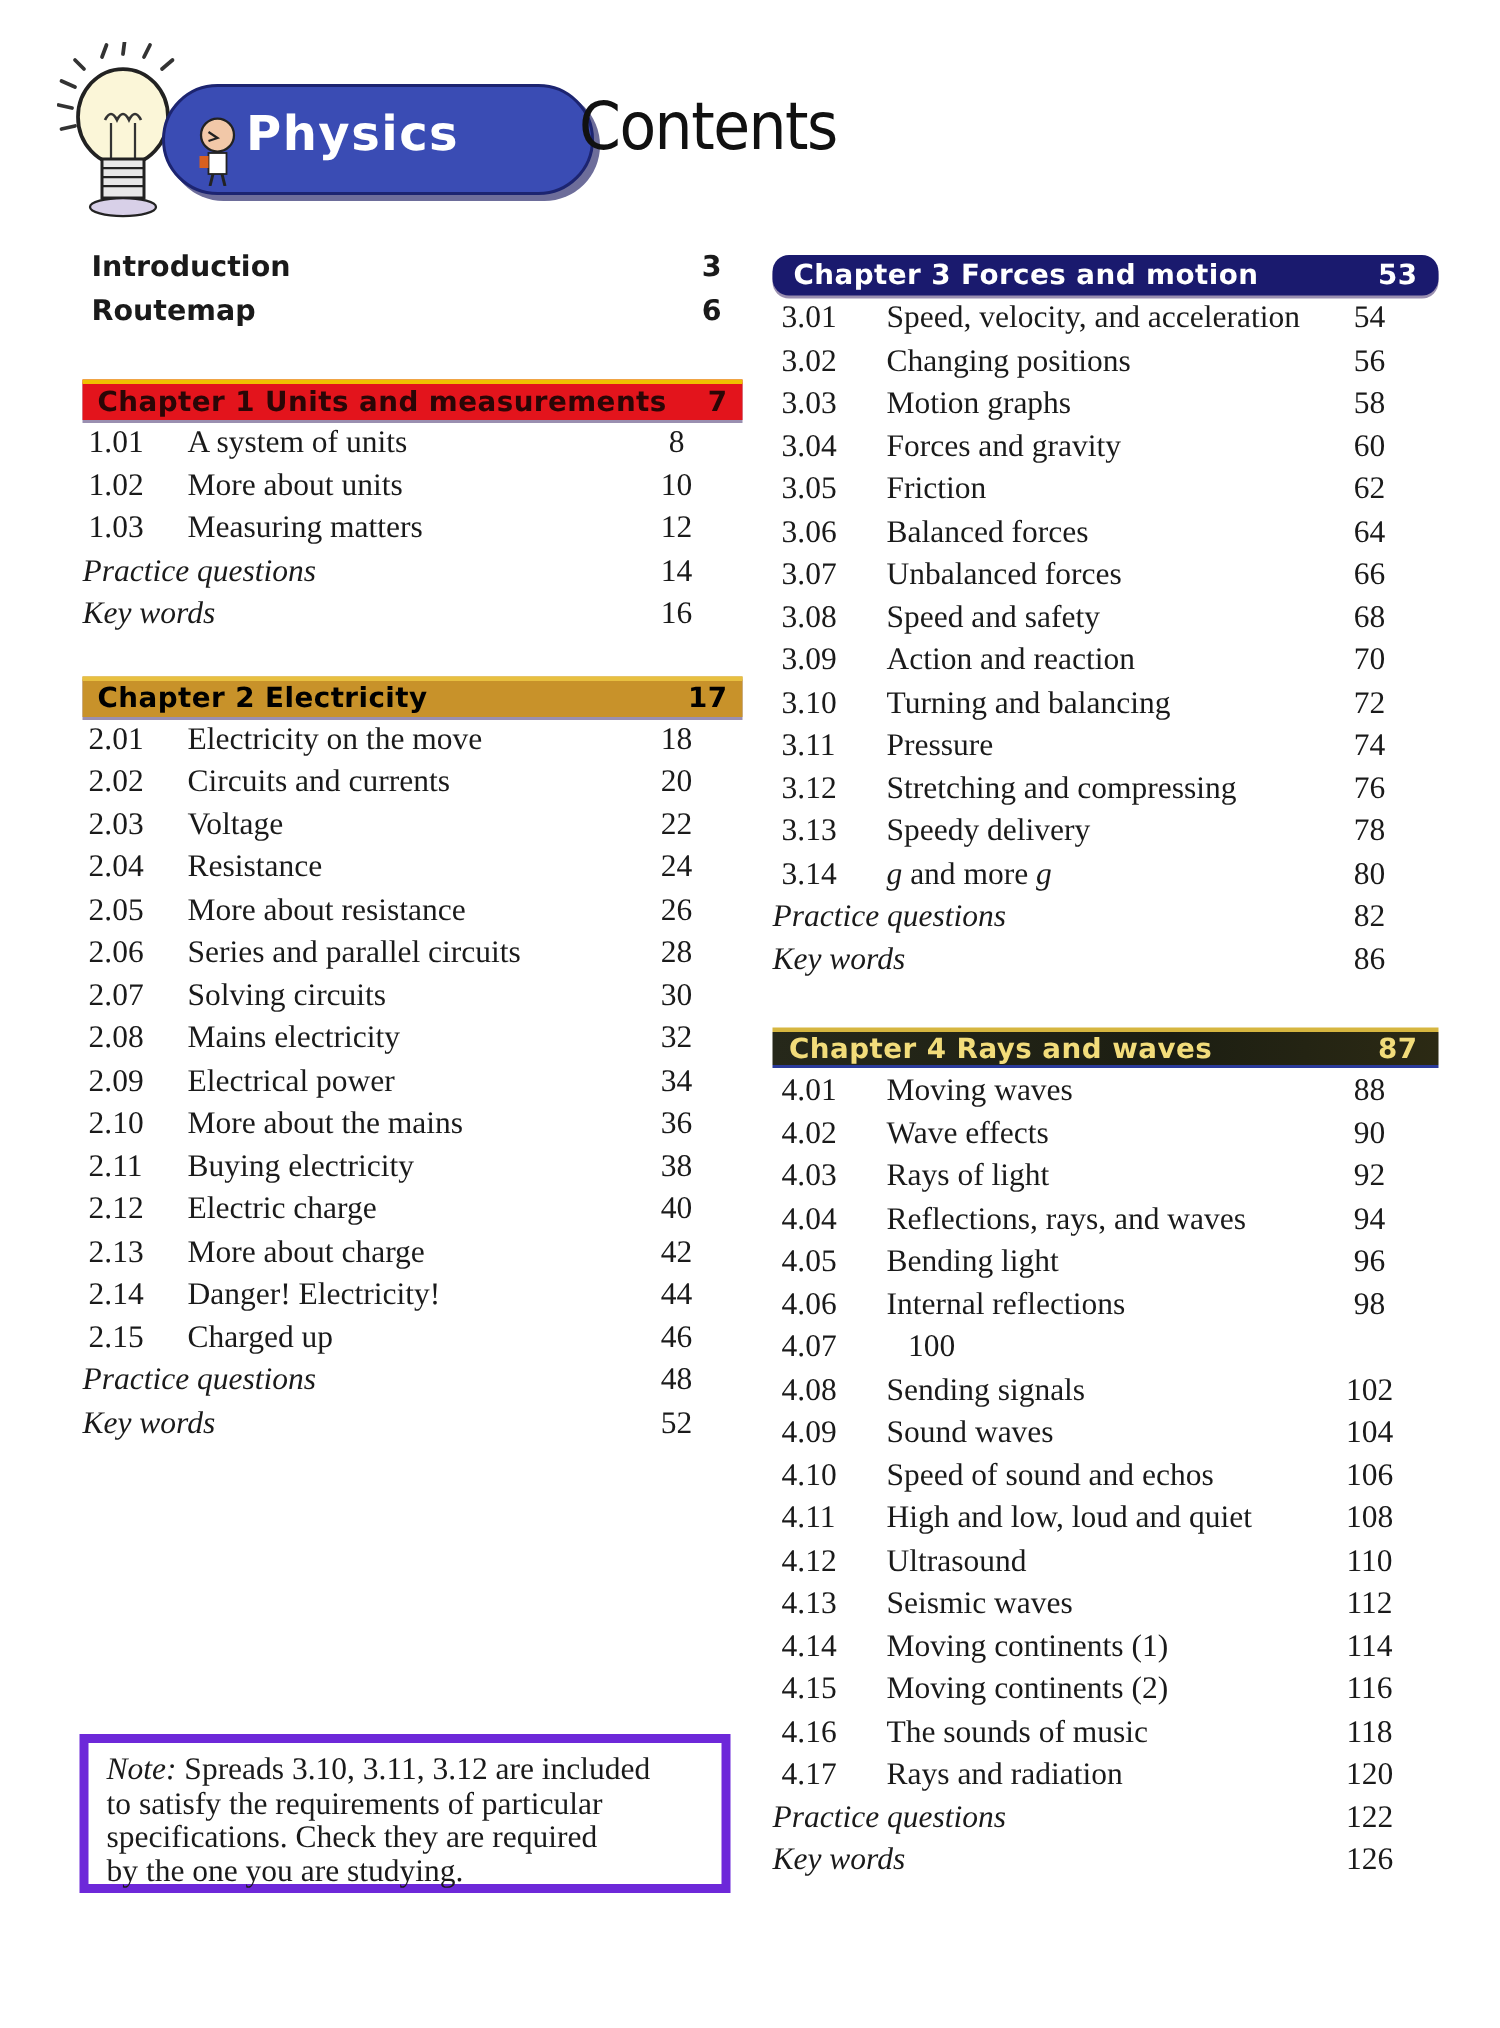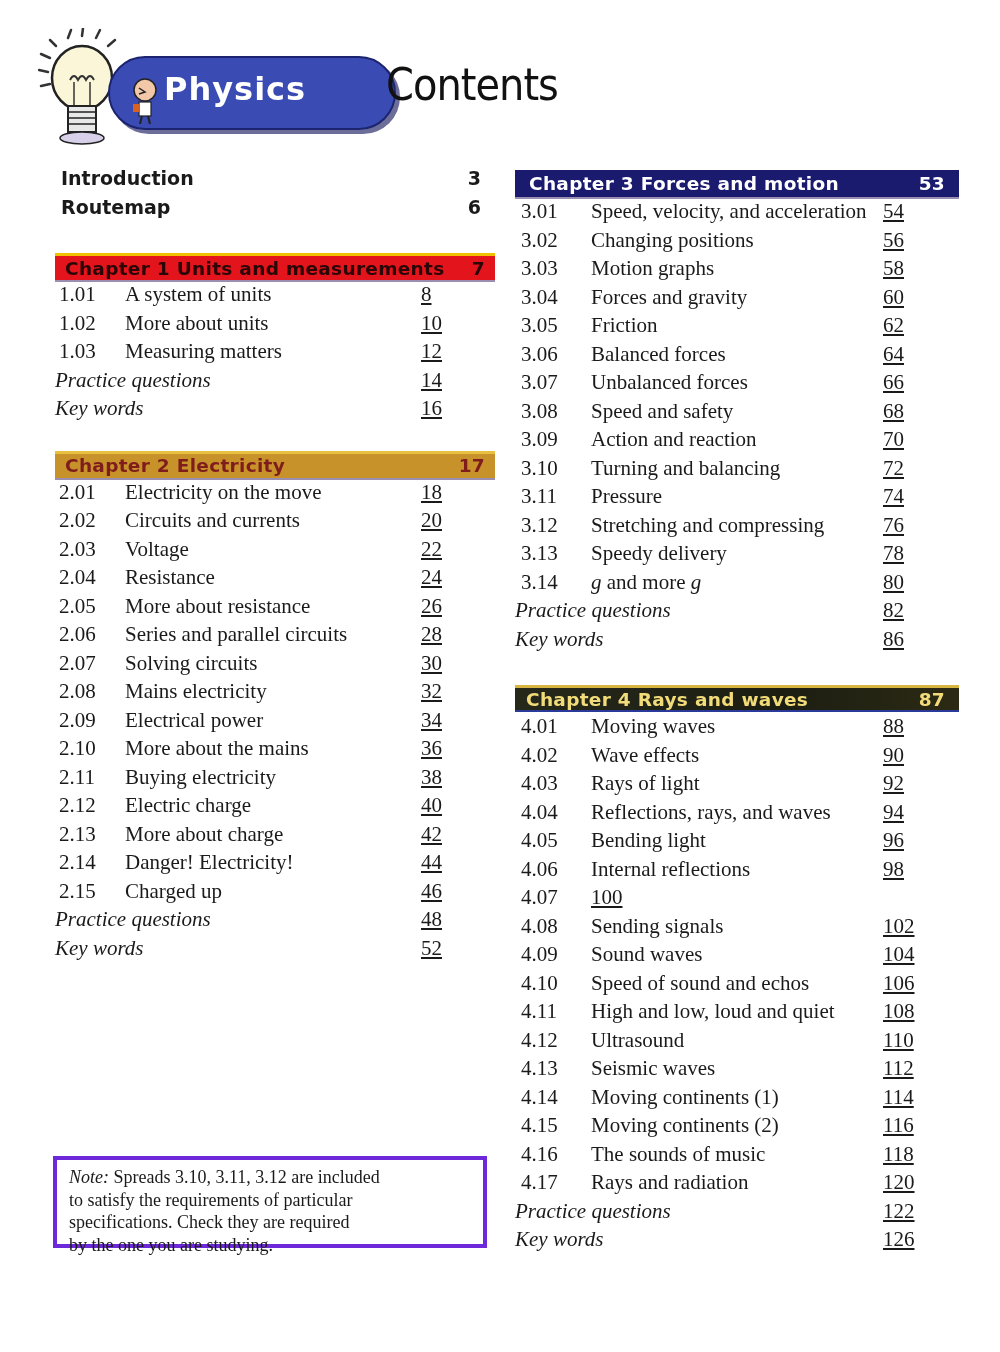--- a/index.html
+++ b/index.html
@@ -13,34 +13,34 @@
 
   .col { position: absolute; }
   .col-left { left: 55px; top: 164px; width: 440px; }
   .col-right { left: 515px; top: 170px; width: 444px; }
 
   .bold-row { display: flex; justify-content: space-between; font-family: "DejaVu Sans", sans-serif; font-weight: bold; font-size: 19px; height: 29px; line-height: 29px; padding-left: 6px; padding-right: 14px; }
 
   .chapter { margin-top: 0; }
   .chap-bar { display: flex; justify-content: space-between; align-items: center; height: 27px; font-family: "DejaVu Sans", sans-serif; font-weight: bold; font-size: 18.5px; padding: 0 10px 0 10px; box-sizing: border-box; letter-spacing: 0.3px; }
   .chap-red { background: #e3141c; color: #2a0606; border-top: 3px solid #f0c000; box-shadow: 0 2px 0 #9a8fb0; }
-  .chap-gold { background: #c8922a; color: #7f1d1d; border-top: 3px solid #e8c040; box-shadow: 0 2px 0 #9a8fb0; }
-  .chap-navy { background: #1a1a6e; color: #ffffff; box-shadow: 0 2px 0 #9a8fb0; }
+  .chap-gold { background: #c8922a; color: #000000; border-top: 3px solid #e8c040; box-shadow: 0 2px 0 #9a8fb0; }
+  .chap-navy { background: #1a1a6e; color: #ffffff; box-shadow: 0 2px 0 #9a8fb0; border-radius: 11px; }
   .chap-dark { background: linear-gradient(90deg, #26281a 0%, #1c1e12 60%, #2c2a14 100%); color: #f2dc7a; border-top: 3px solid #d6b640; border-bottom: 2px solid #2a3a9a; }
 
   .entry { display: flex; align-items: baseline; height: 28.5px; line-height: 28.5px; font-size: 21px; }
   .entry .num { width: 66px; flex: none; padding-left: 4px; }
   .entry .title { flex: 1; }
-  .entry .page { width: 60px; text-align: left; flex: none; padding-right: 14px; text-decoration: underline; }
+  .entry .page { width: 60px; text-align: center; flex: none; padding-right: 14px; }
   .entry.extra .title { font-style: italic; }
   .col-right .entry .num { width: 70px; padding-left: 6px; }
   .col-right .entry .page { padding-right: 16px; }
   .it { font-style: italic; }
 
-  .note { position: absolute; left: 53px; top: 1156px; width: 434px; height: 92px; border: 4px solid #6d28d9; box-sizing: border-box; padding: 6px 12px; font-size: 18px; line-height: 22.5px; }
+  .note { position: absolute; left: 53px; top: 1156px; width: 434px; height: 106px; border: 6px solid #6d28d9; box-sizing: border-box; padding: 6px 12px; font-size: 21px; line-height: 22.5px; }
 </style>
 </head>
 <body>
 
 <div class="header">
   <svg class="bulb" viewBox="0 0 100 120" width="100" height="120">
     <g stroke="#333" stroke-width="2.5" stroke-linecap="round">
       <line x1="30" y1="10" x2="33" y2="2"></line>
       <line x1="44" y1="8" x2="45" y2="0"></line>
       <line x1="58" y1="10" x2="62" y2="2"></line>

